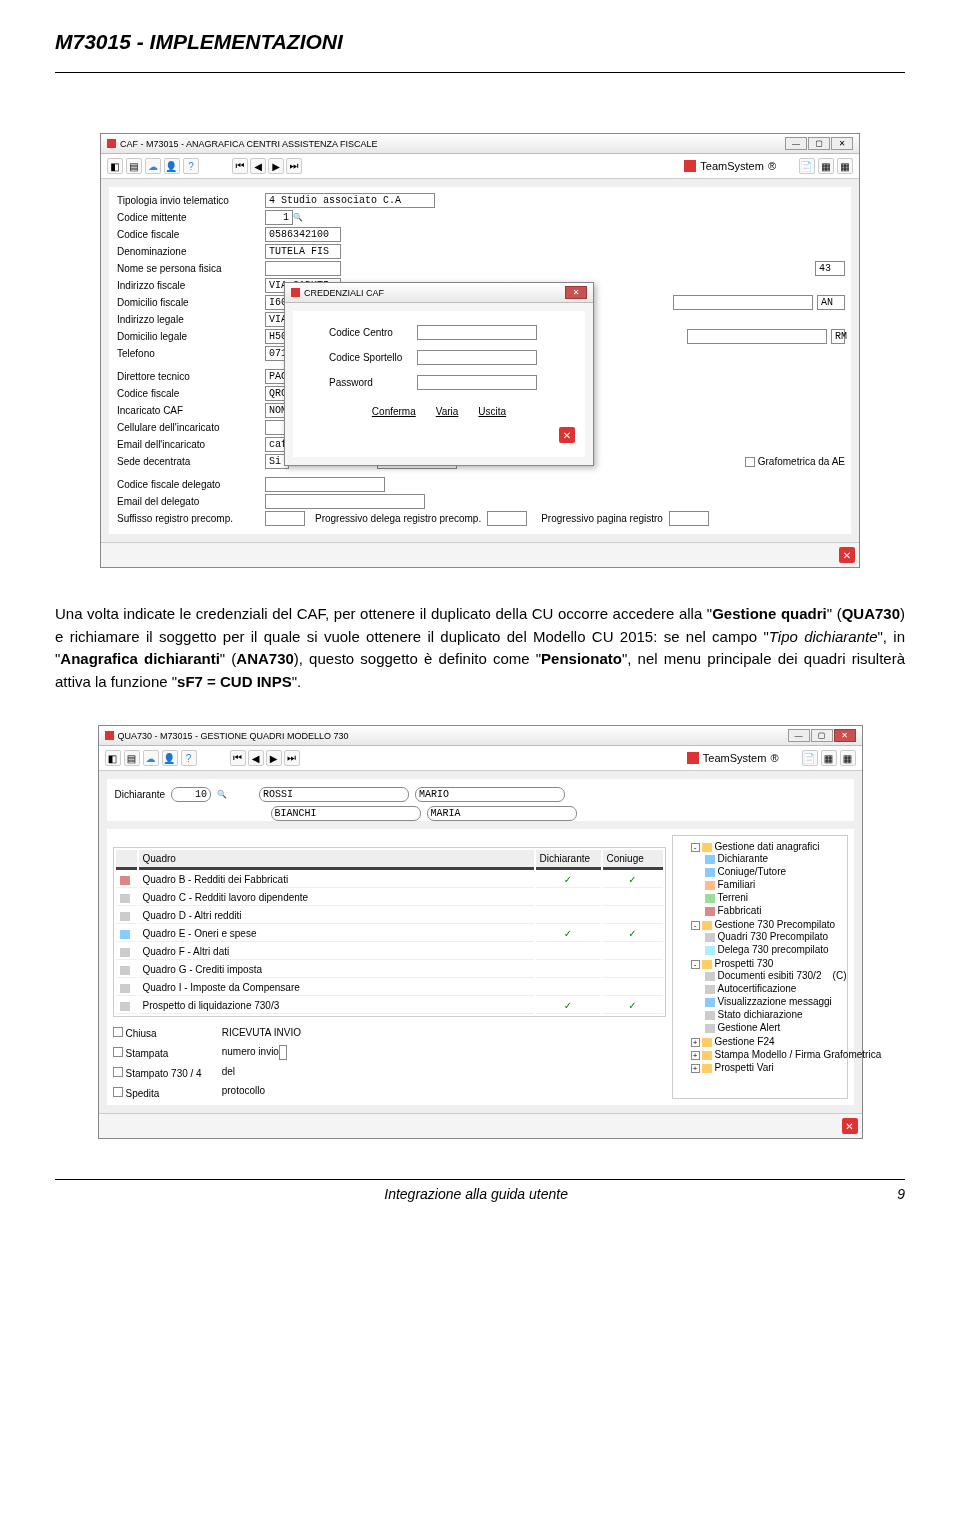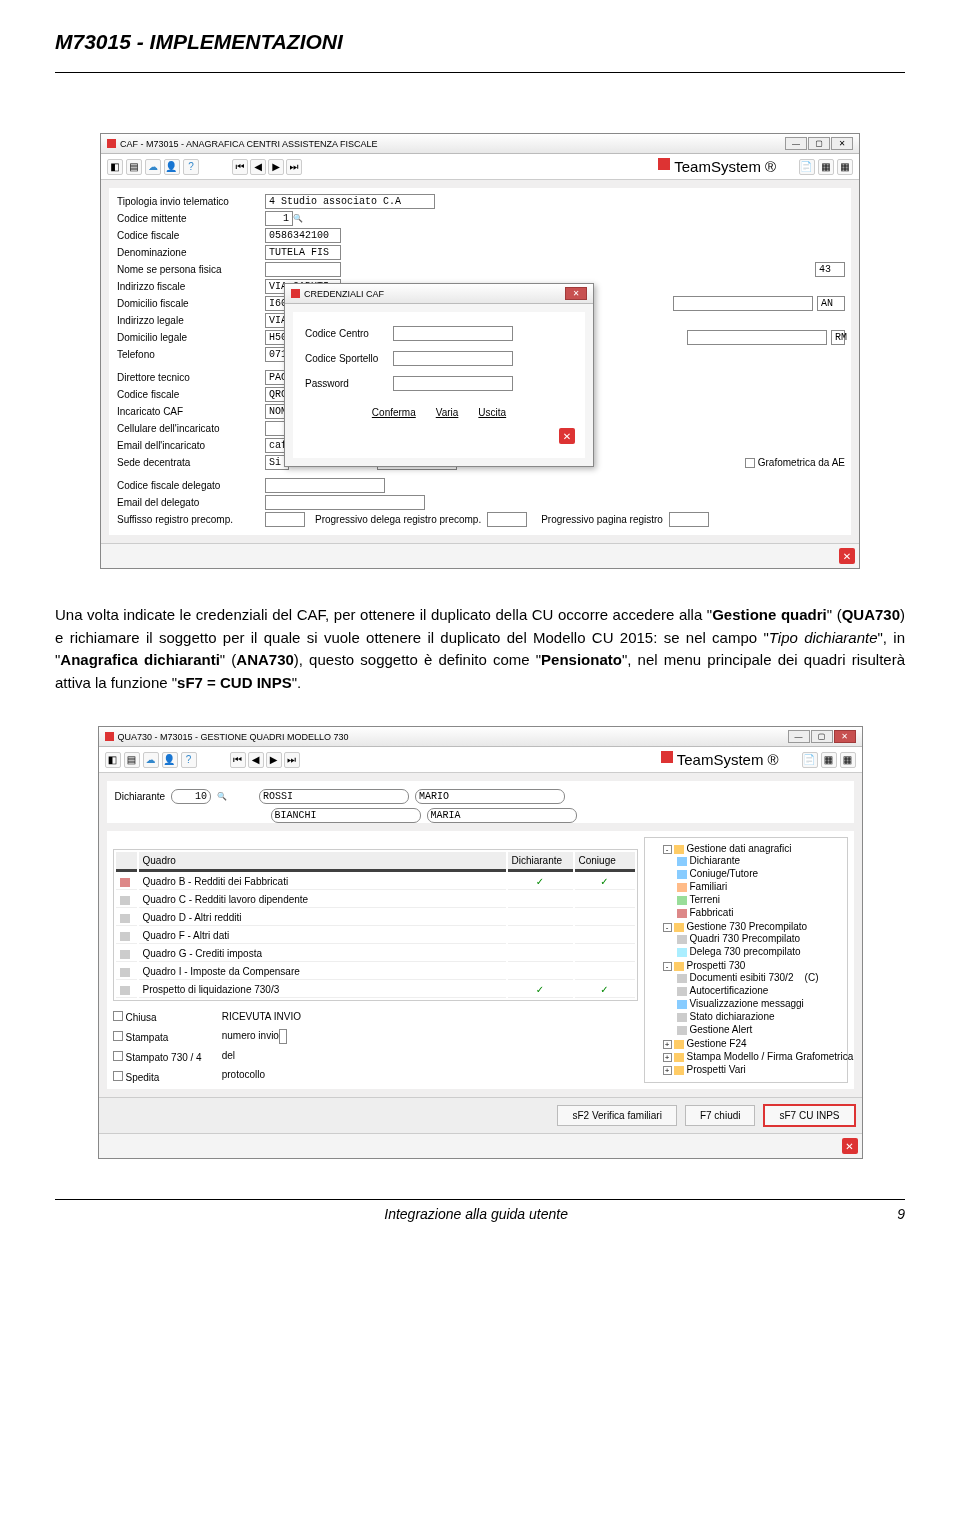--- a/index.html
+++ b/index.html
@@ -13,48 +13,48 @@
 .app-window.modal { width: 310px; position: absolute; top: 95px; left: 175px; background: #f5f5f5; z-index: 5; box-shadow: 2px 2px 6px rgba(0,0,0,0.3); }
 .titlebar { background: linear-gradient(#fff,#e8e8e8); padding: 3px 6px; font-size: 9px; border-bottom: 1px solid #bbb; display: flex; align-items: center; }
 .titlebar .winbtns { margin-left: auto; display: flex; gap: 1px; }
 .winbtn { width: 22px; height: 13px; background: #eee; border: 1px solid #999; font-size: 8px; text-align: center; line-height: 11px; }
 .winbtn.close { background: #c75050; color: #fff; border-color: #a03a3a; }
 .ts-icon { width: 9px; height: 9px; background: #d33; margin-right: 4px; display: inline-block; }
 
 .toolbar { background: #fff; padding: 4px 6px; border-bottom: 1px solid #ccc; display: flex; align-items: center; gap: 3px; }
 .tool-ico { width: 16px; height: 16px; border: 1px solid #ccc; border-radius: 2px; display: inline-flex; align-items: center; justify-content: center; font-size: 10px; background: #f8f8f8; }
 .nav-group { margin-left: 30px; display: flex; gap: 2px; }
-.brand { margin-left: auto; display: flex; align-items: flex-start; gap: 4px; font-size: 15px; }
+.brand { margin-left: auto; display: flex; align-items: flex-end; gap: 4px; font-size: 11px; }
 .brand svg { width: 12px; height: 12px; }
 .right-icos { margin-left: 20px; display: flex; gap: 3px; }
 
 .form-area { background: #fff; margin: 8px; padding: 6px; position: relative; }
 .row { display: flex; align-items: center; margin-bottom: 2px; font-size: 10px; }
 .row .lbl { width: 150px; padding-left: 2px; }
 .inp { border: 1px solid #888; background: #fff; padding: 1px 3px; font-family: 'Courier New', monospace; height: 15px; font-size: 10px; }
 .inp.mono { font-family: 'Courier New', monospace; }
 .lookup { width: 10px; height: 13px; display: inline-flex; align-items: center; justify-content: center; font-size: 8px; color: #666; }
 .check-legacy { width: 10px; height: 10px; border: 1px solid #888; display: inline-block; margin-right: 3px; }
 .section-gap { height: 6px; }
 .red-x { width: 16px; height: 16px; background: #d33; color: #fff; display: inline-flex; align-items: center; justify-content: center; font-size: 10px; border-radius: 2px; }
 
 .modal .form-area { padding: 14px 10px; }
 .modal .row { margin-bottom: 10px; }
-.modal .row .lbl { width: 90px; }
+.modal .row .lbl { width: 90px; margin-left: 24px; }
 .modal .btns { display: flex; gap: 20px; justify-content: center; margin: 16px 0 10px; font-size: 10px; }
 .modal .btns span { text-decoration: underline; cursor: pointer; }
 .modal .footer-x { text-align: right; margin-top: 4px; }
 
 .body-text { font-size: 15px; line-height: 1.5; margin: 32px 0; text-align: justify; }
 .body-text b { font-weight: bold; }
 
 .app2 { width: 765px; }
 .app2 .content { display: flex; background: #fff; margin: 8px; }
 .app2 .left { flex: 1; padding: 6px; }
-.app2 .right { width: 204px; border: 1px solid #ccc; margin: 6px 6px 6px 0; padding: 4px; font-size: 10px; background: #fff; position: relative; }
+.app2 .right { width: 176px; border: 1px solid #ccc; margin: 6px 6px 6px 0; padding: 4px; font-size: 10px; background: #fff; position: relative; }
 .dich-row { display: flex; align-items: center; gap: 6px; margin-bottom: 4px; font-size: 10px; }
 .dich-row .inp { width: 150px; border-radius: 7px; }
 
 .tbl { width: 100%; border: 1px solid #ccc; font-size: 10px; margin-top: 12px; }
 .tbl th { background: #eee; padding: 3px 4px; text-align: left; border-bottom: 3px solid #404040; font-weight: normal; }
 .tbl td { padding: 2px 4px; border-bottom: 1px solid #eee; }
 .tbl td.ico { width: 18px; text-align: center; }
 .tbl td.chk { width: 60px; text-align: center; color: #080; }
 .tbl tr.hl td { background: #ffffaa; }
 .tree-ico { display: inline-block; width: 10px; height: 9px; margin-right: 3px; vertical-align: middle; }
@@ -323,20 +323,26 @@
               <td class="ico"><span class="tree-ico" style="background:#ccc"></span></td>
     <td>Quadro C - Redditi lavoro dipendente</td>
     <td class="chk"></td>
     <td class="chk"></td>
             </tr>
             <tr>
               <td class="ico"><span class="tree-ico" style="background:#ccc"></span></td>
     <td>Quadro D - Altri redditi</td>
     <td class="chk"></td>
     <td class="chk"></td>
+            </tr>
+            <tr>
+              <td class="ico"><span class="tree-ico" style="background:#8cf"></span></td>
+    <td>Quadro E - Oneri e spese</td>
+    <td class="chk">✓</td>
+    <td class="chk">✓</td>
             </tr>
             <tr>
               <td class="ico"><span class="tree-ico" style="background:#ccc"></span></td>
     <td>Quadro F - Altri dati</td>
     <td class="chk"></td>
     <td class="chk"></td>
             </tr>
             <tr>
               <td class="ico"><span class="tree-ico" style="background:#ccc"></span></td>
     <td>Quadro G - Crediti imposta</td>
@@ -400,25 +406,20 @@
             <li><span class="tree-ico" style="background:#ccc"></span><span>Gestione Alert</span></li>
           </ul>
         </li>
         <li><span class="toggler">+</span><span class="tree-ico" style="background:#fc6"></span><span>Gestione F24</span></li>
         <li><span class="toggler">+</span><span class="tree-ico" style="background:#fc6"></span><span>Stampa Modello / Firma Grafometrica</span></li>
         <li><span class="toggler">+</span><span class="tree-ico" style="background:#fc6"></span><span>Prospetti Vari</span></li>
       </ul>
     </div>
   </div>
 
-  <div class="btn-bar">
-    <button class="btn-flat">sF2 Verifica familiari</button>
-    <button class="btn-flat">F7 chiudi</button>
-    <button class="btn-flat hl">sF7 CU INPS</button>
-  </div>
   <div class="footer-bar">
     <span class="red-x">✕</span>
   </div>
 </div>
 
 <hr class="bottom">
 <div class="footer">
   <span></span>
   <span>Integrazione alla guida utente</span>
   <span>9</span>

